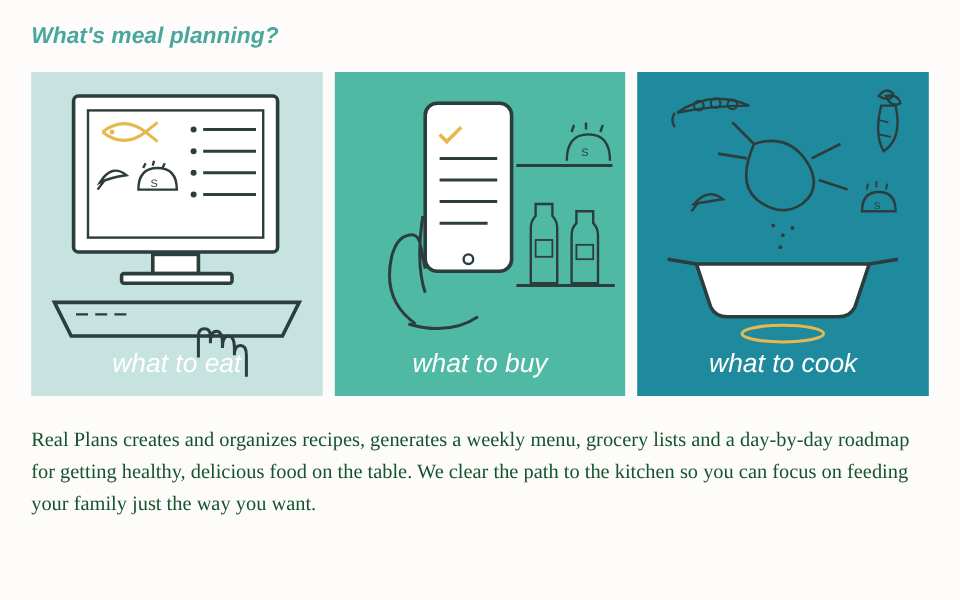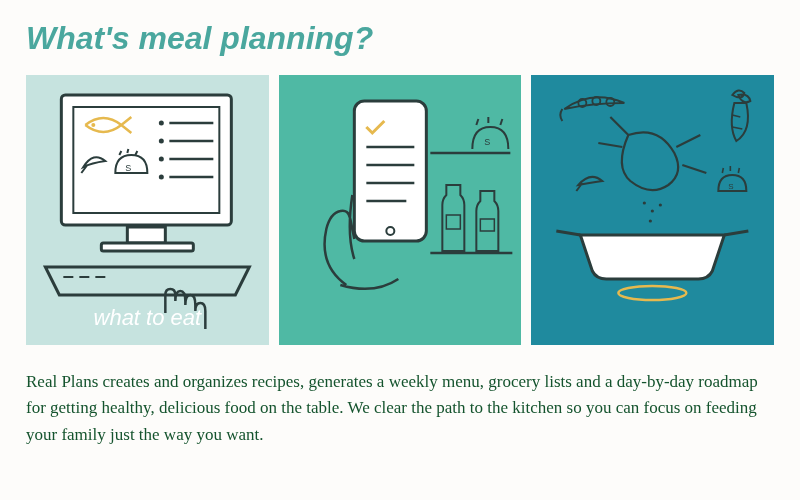--- a/index.html
+++ b/index.html
@@ -5,21 +5,21 @@
   * { margin: 0; padding: 0; box-sizing: border-box; }
   body {
     background: #fdfcfa;
     font-family: Georgia, 'Times New Roman', serif;
     width: 800px;
     height: 500px;
     padding: 20px 26px;
   }
   .heading {
     font-family: 'Trebuchet MS', 'Segoe UI', sans-serif;
-    font-size: 32px;
+    font-size: 19px;
     font-weight: 600;
     color: #4aa79e;
     margin-bottom: 18px;
     font-style: italic;
   }
   .cards {
     display: flex;
     gap: 10px;
     margin-bottom: 24px;
   }
@@ -121,20 +121,21 @@
       <circle cx="110" cy="156" r="4" fill="none" stroke="#2b3d3c" stroke-width="2"></circle>
 
       <path d="M86 52 l6 6 l12 -12" fill="none" stroke="#e6b94e" stroke-width="3"></path>
       <line x1="86" y1="72" x2="134" y2="72" stroke="#2b3d3c" stroke-width="2.5"></line>
       <line x1="86" y1="90" x2="134" y2="90" stroke="#2b3d3c" stroke-width="2.5"></line>
       <line x1="86" y1="108" x2="134" y2="108" stroke="#2b3d3c" stroke-width="2.5"></line>
       <line x1="86" y1="126" x2="126" y2="126" stroke="#2b3d3c" stroke-width="2.5"></line>
 
       <path d="M66 210 q-28 -20 -20 -56 q4 -16 14 -18 q8 -2 10 8 l4 20 M72 120 q-6 40 2 64 M60 210 q34 10 58 -6" fill="none" stroke="#2b3d3c" stroke-width="2.5"></path>
     </svg>
+    <span class="card-label">what to buy</span>
   </div>
 
   <div class="card card-cook">
     <svg viewBox="0 0 240 270">
 
       <path d="M32 34 q28 -20 60 -6 q-32 0 -60 6 z" fill="none" stroke="#2b3d3c" stroke-width="2"></path>
       <circle cx="50" cy="28" r="4" fill="none" stroke="#2b3d3c" stroke-width="1.8"></circle>
       <circle cx="64" cy="26" r="4" fill="none" stroke="#2b3d3c" stroke-width="1.8"></circle>
       <circle cx="78" cy="27" r="4" fill="none" stroke="#2b3d3c" stroke-width="1.8"></circle>
       <path d="M30 34 q-4 6 0 12" fill="none" stroke="#2b3d3c" stroke-width="2"></path>
@@ -159,17 +160,18 @@
       <circle cx="120" cy="136" r="1.6" fill="#2b3d3c"></circle>
       <circle cx="128" cy="130" r="1.6" fill="#2b3d3c"></circle>
       <circle cx="118" cy="146" r="1.6" fill="#2b3d3c"></circle>
 
       <path d="M48 160 L192 160 L180 196 Q176 204 166 204 L74 204 Q64 204 60 196 Z" fill="#fff" stroke="#2b3d3c" stroke-width="3"></path>
       <line x1="48" y1="160" x2="24" y2="156" stroke="#2b3d3c" stroke-width="3"></line>
       <line x1="192" y1="160" x2="216" y2="156" stroke="#2b3d3c" stroke-width="3"></line>
 
       <ellipse cx="120" cy="218" rx="34" ry="7" fill="none" stroke="#e6b94e" stroke-width="2.5"></ellipse>
     </svg>
+    <span class="card-label">what to cook</span>
   </div>
 
 </div>
 
 <p class="desc">Real Plans creates and organizes recipes, generates a weekly menu, grocery lists and a day-by-day roadmap for getting healthy, delicious food on the table. We clear the path to the kitchen so you can focus on feeding your family just the way you want.</p>
 
 </body></html>

